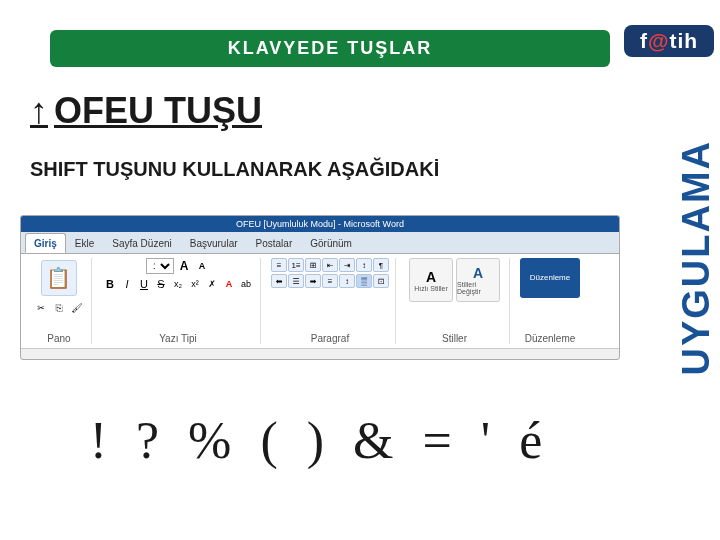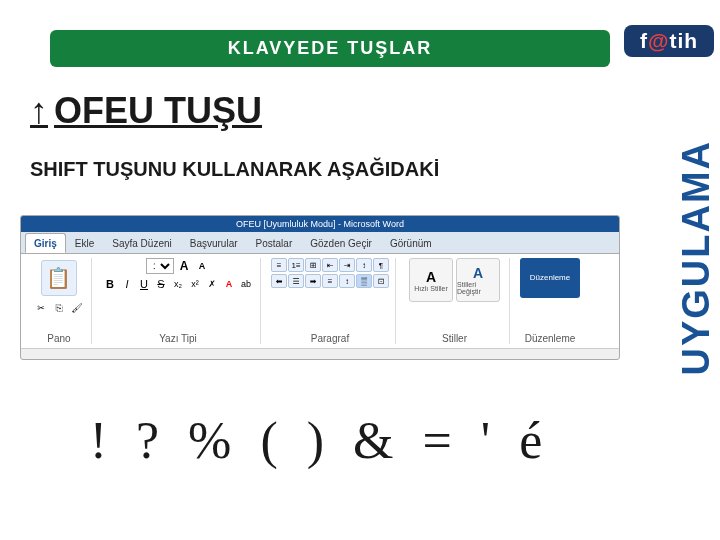--- a/index.html
+++ b/index.html
@@ -356,21 +356,20 @@
   <div class="ribbon-titlebar">
     <span class="ribbon-titlebar-text">OFEU [Uyumluluk Modu] - Microsoft Word</span>
   </div>
 
   <div class="ribbon-tabs">
     <div class="ribbon-tab active">Giriş</div>
     <div class="ribbon-tab">Ekle</div>
     <div class="ribbon-tab">Sayfa Düzeni</div>
     <div class="ribbon-tab">Başvurular</div>
     <div class="ribbon-tab">Postalar</div>
-    <div class="ribbon-tab">Gözden Geçir</div>
     <div class="ribbon-tab">Görünüm</div>
   </div>
 
   <div class="ribbon-toolbar">
 
     <div class="ribbon-section">
       <div class="paste-btn">📋</div>
       <div style="display:flex;gap:2px;margin-top:2px;">
         <button class="icon-btn">✂</button>
         <button class="icon-btn">⎘</button>

